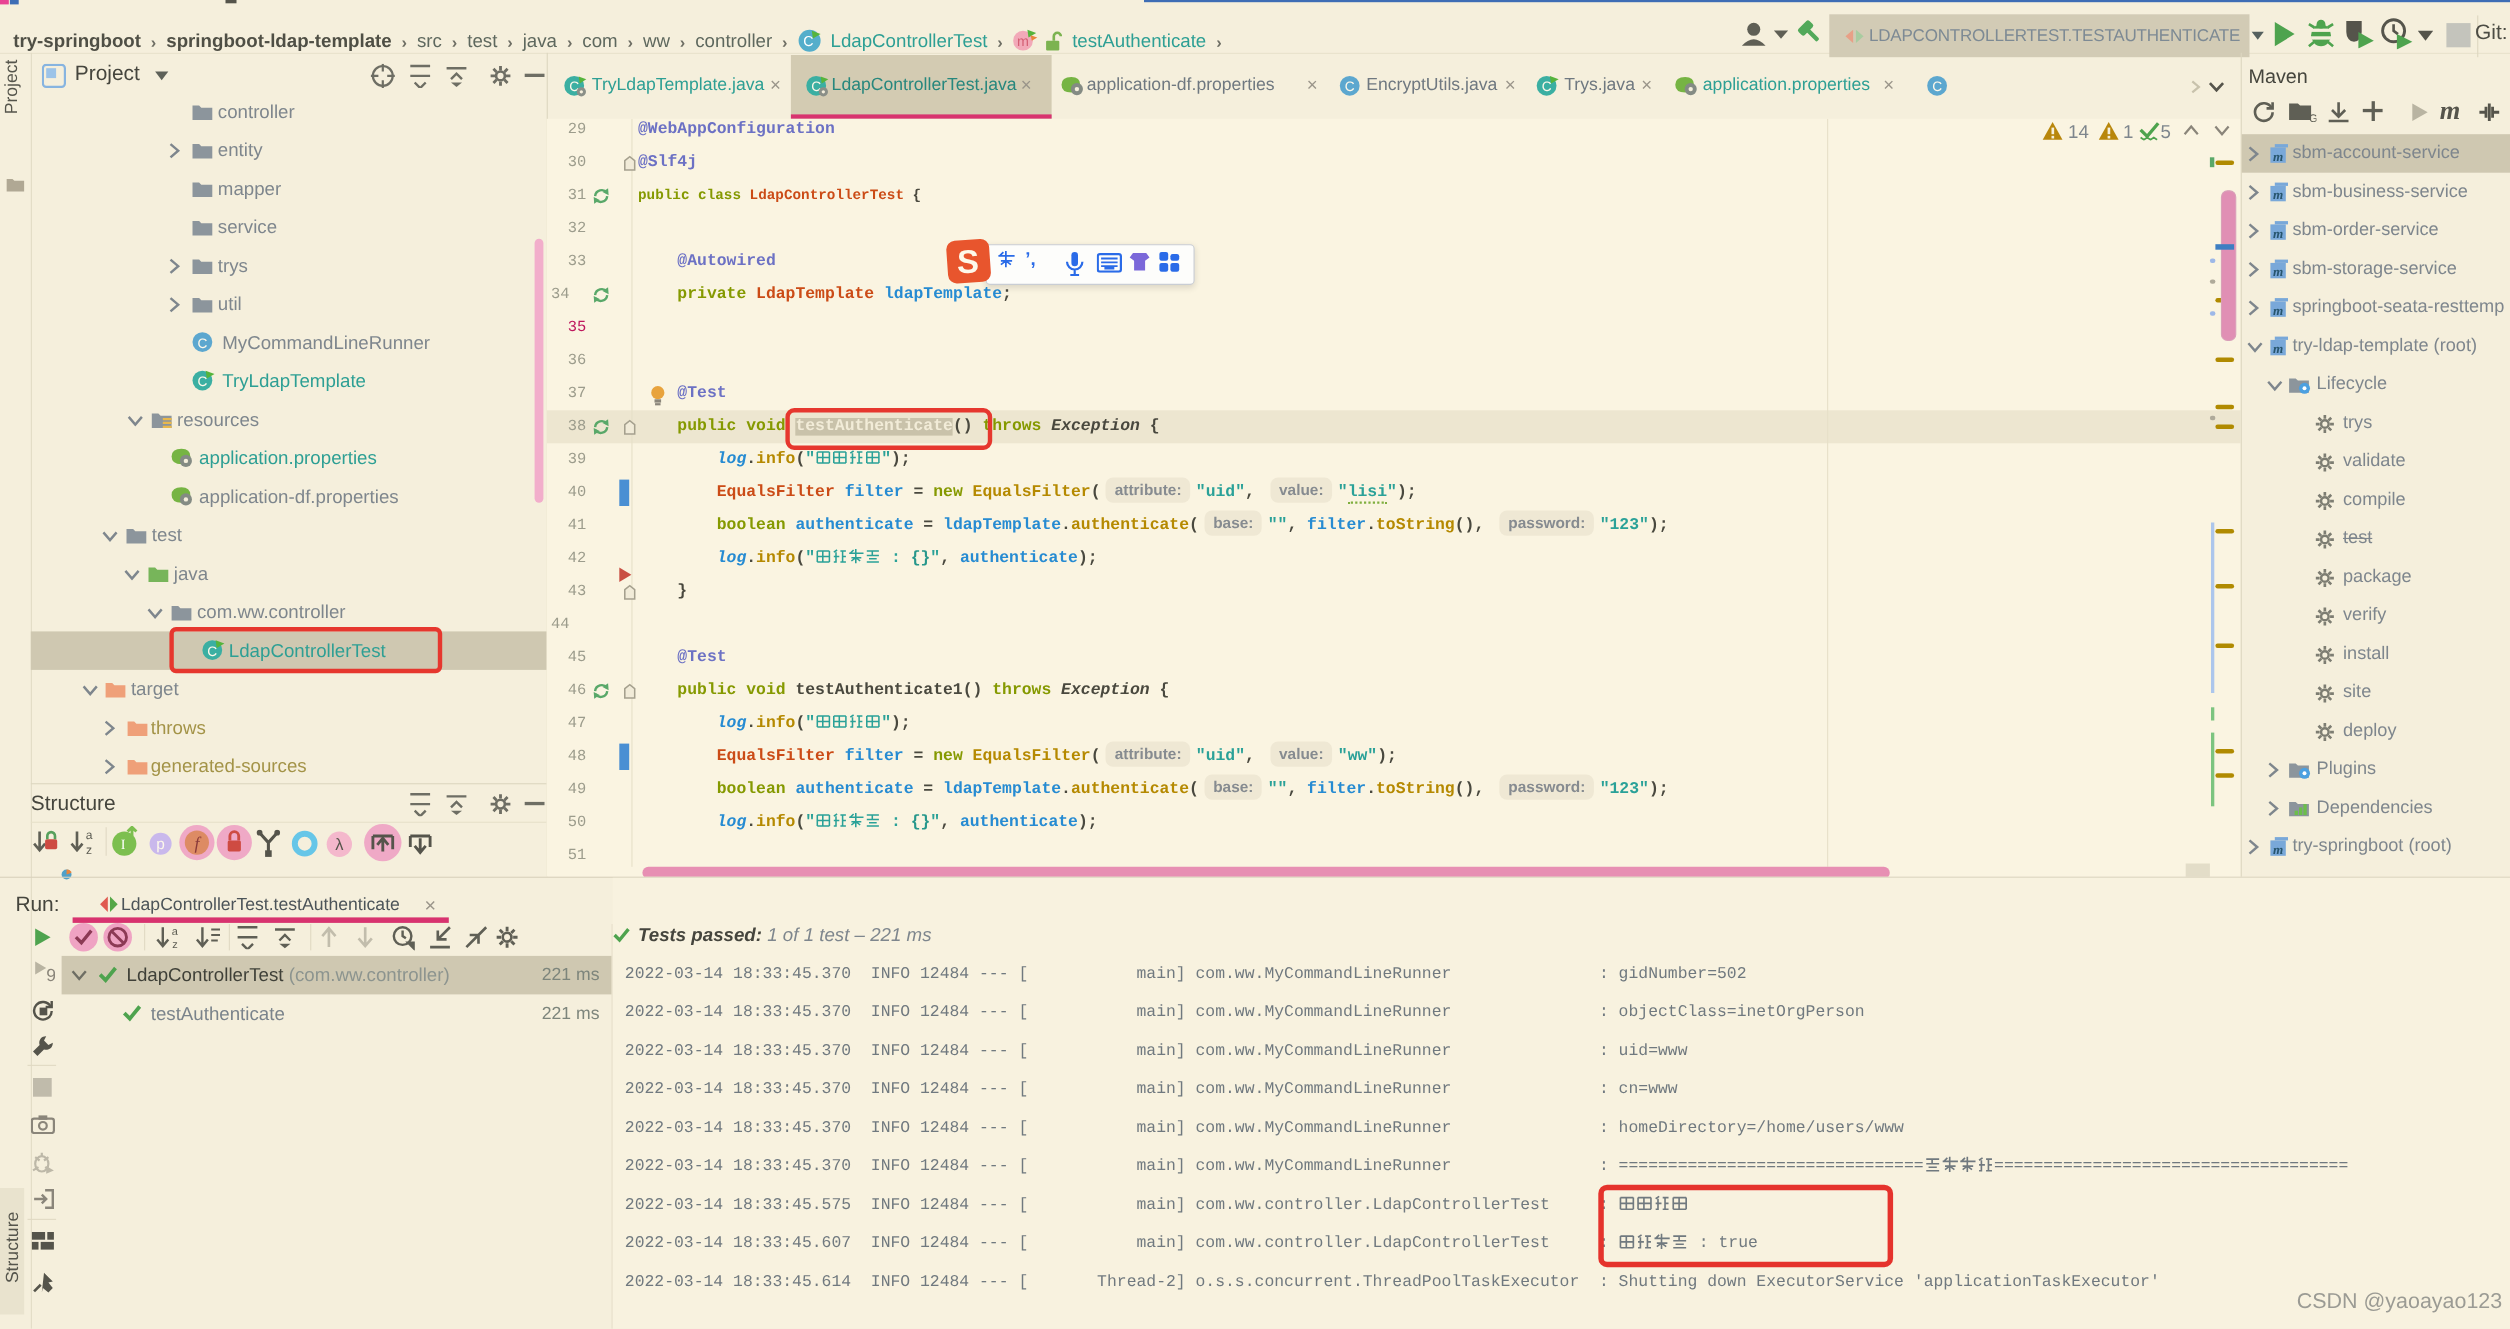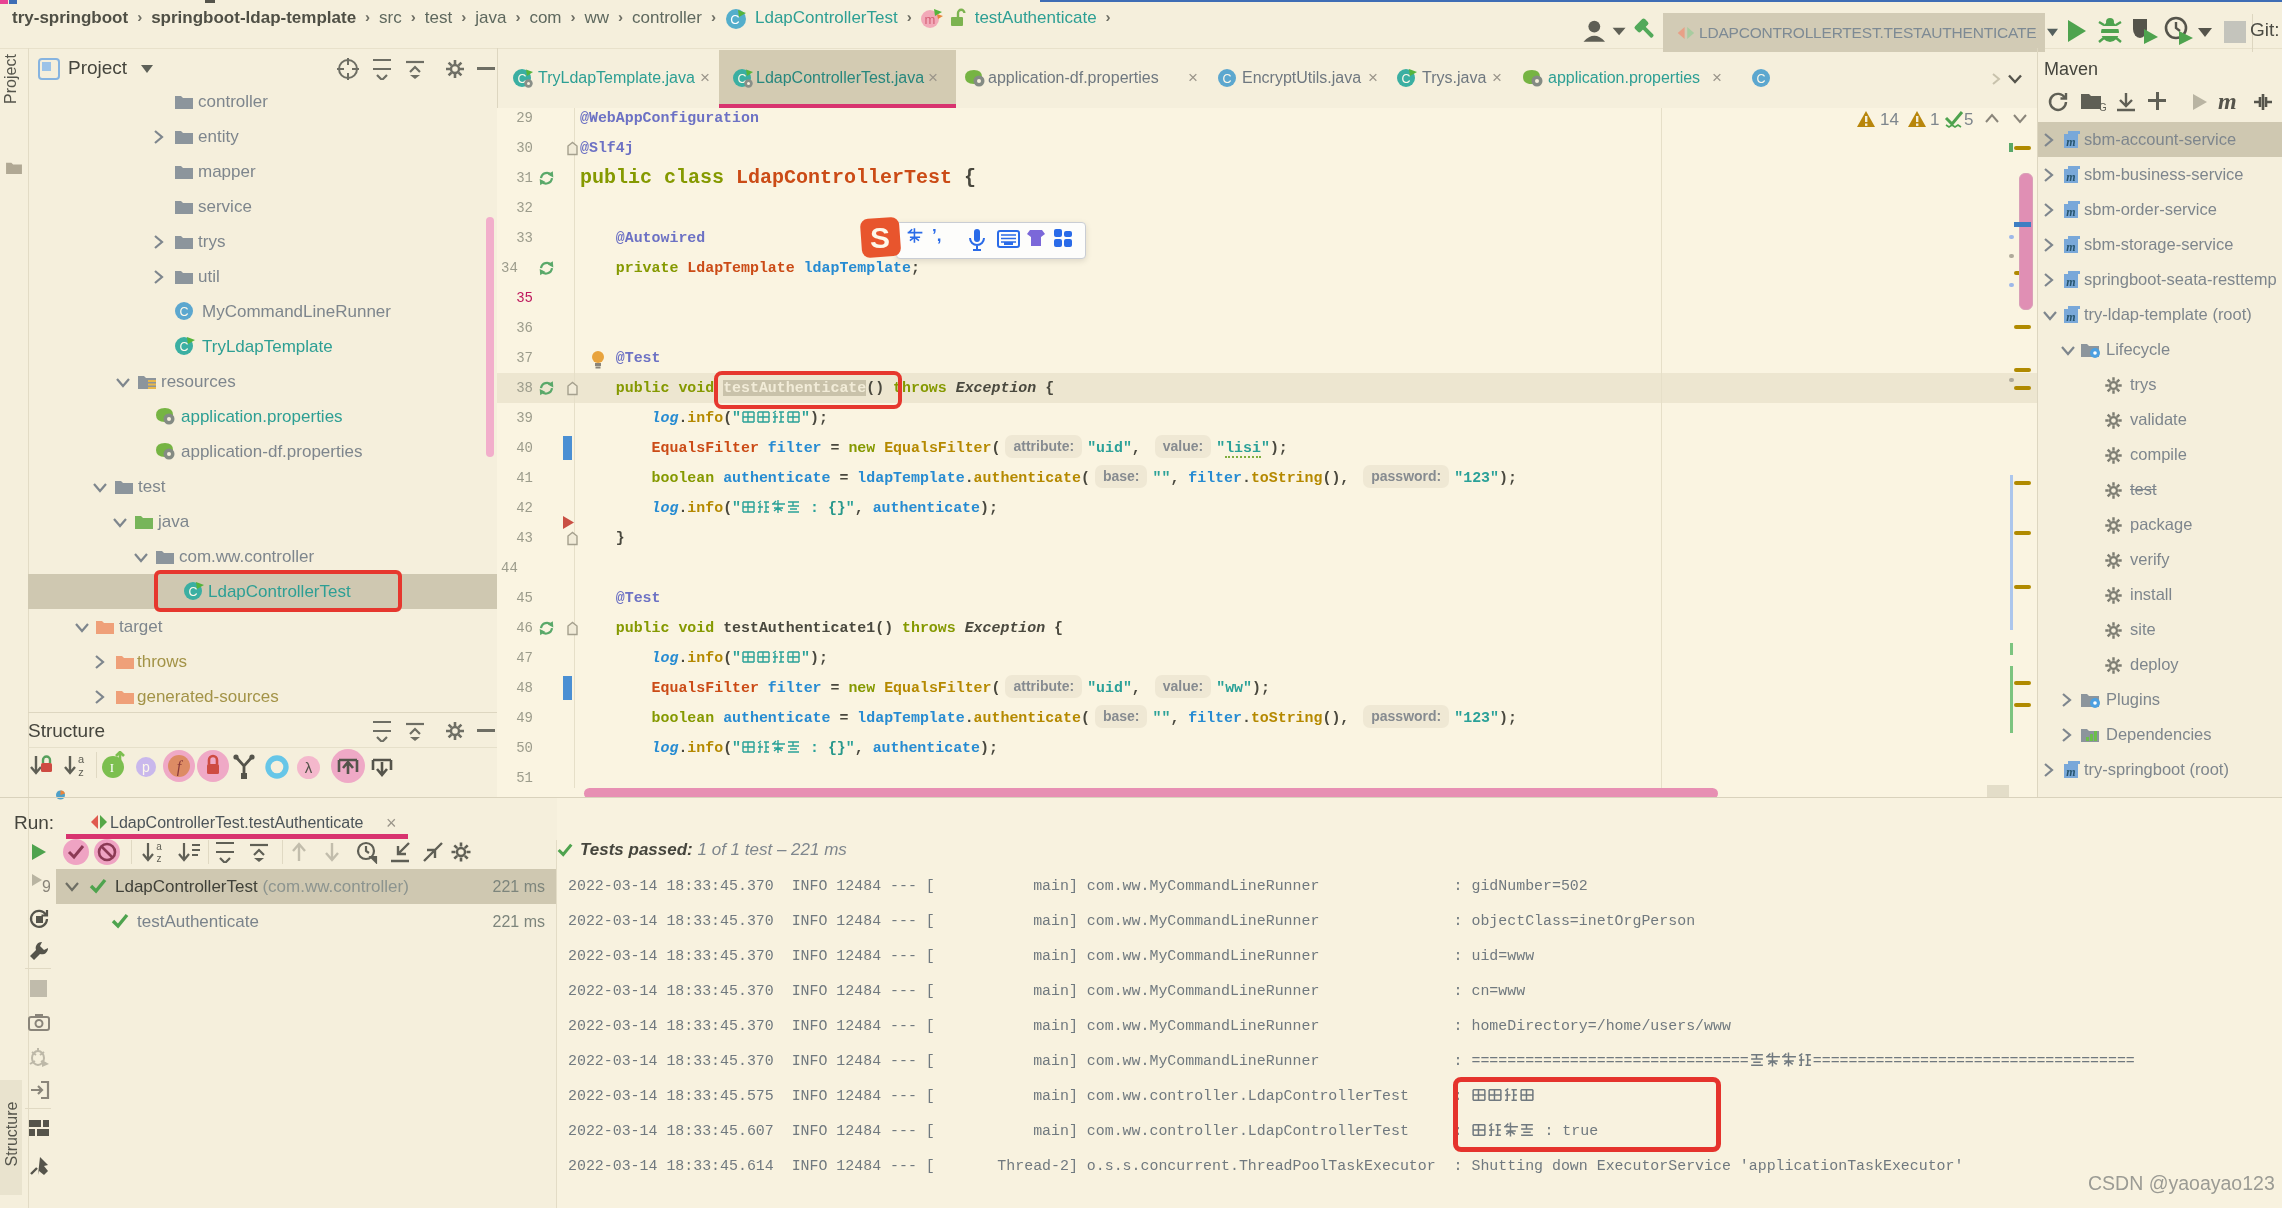--- a/index.html
+++ b/index.html
@@ -12,21 +12,21 @@
 </style>
 </head>
 <body>
 
 <div class="abs" style="left:1040px;top:0;width:1242px;height:2px;background:#3E6DB5;"></div>
 <div class="abs" style="left:205px;top:0;width:10px;height:3px;background:#55544B;"></div>
 <div class="abs" style="left:0;top:0;width:8px;height:4px;background:#E84393;"></div>
 <div class="abs" style="left:9px;top:0;width:8px;height:4px;background:#3E6DB5;"></div>
 
 <div class="abs" style="left:0;top:48px;width:2282px;height:1px;background:#E8E1CB;"></div>
-<div id="breadcrumbs" class="abs" style="left:12px;top:8px;height:40px;display:flex;align-items:flex-start;font-size:17px;color:#5E685E;">
+<div id="breadcrumbs" class="abs" style="left:12px;top:8px;height:40px;display:flex;align-items:flex-end;font-size:17px;color:#5E685E;">
   <b style="color:#4F4F45;">try-springboot</b>
     <span class="bsep">›</span>
   <b style="color:#4F4F45;">springboot-ldap-template</b>
     <span class="bsep">›</span>
   <span>src</span>
     <span class="bsep">›</span>
   <span>test</span>
     <span class="bsep">›</span>
   <span>java</span>
     <span class="bsep">›</span>
@@ -524,21 +524,21 @@
 
 <div id="editor" class="abs" style="left:497px;top:108px;width:1540px;height:689px;background:#FAF4E1;overflow:hidden;">
     <div class="abs" style="left:0;top:265px;width:1540px;height:30px;background:#EDE6D0;"></div>
     <div class="abs" style="left:1164px;top:0;width:1px;height:680px;background:#E6DFC8;"></div>
     <div class="abs" style="left:77px;top:0;width:1px;height:680px;background:#E6DFC8;"></div>
     <div class="abs mono" style="left:4px;top:-5px;width:32px;text-align:right;line-height:30px;font-size:14px;color:#9C9C8C;">29</div>
     <div class="abs mono" style="left:83px;top:-5px;line-height:30px;font-size:14.92px;font-weight:600;white-space:pre;"><span style="color:#6C71C4;">@WebAppConfiguration</span></div>
     <div class="abs mono" style="left:4px;top:25px;width:32px;text-align:right;line-height:30px;font-size:14px;color:#9C9C8C;">30</div>
     <div class="abs mono" style="left:83px;top:25px;line-height:30px;font-size:14.92px;font-weight:600;white-space:pre;"><span style="color:#6C71C4;">@Slf4j</span></div>
     <div class="abs mono" style="left:4px;top:55px;width:32px;text-align:right;line-height:30px;font-size:14px;color:#9C9C8C;">31</div>
-    <div class="abs mono" style="left:83px;top:55px;line-height:30px;font-size:20px;font-weight:600;white-space:pre;"><span style="color:#859900;">public class </span><span style="color:#CB4B16;">LdapControllerTest </span><span style="color:#49483E;">{</span></div>
+    <div class="abs mono" style="left:83px;top:55px;line-height:30px;font-size:13px;font-weight:600;white-space:pre;"><span style="color:#859900;">public class </span><span style="color:#CB4B16;">LdapControllerTest </span><span style="color:#49483E;">{</span></div>
     <div class="abs mono" style="left:4px;top:85px;width:32px;text-align:right;line-height:30px;font-size:14px;color:#9C9C8C;">32</div>
     <div class="abs mono" style="left:83px;top:85px;line-height:30px;font-size:14.92px;font-weight:600;white-space:pre;"></div>
     <div class="abs mono" style="left:4px;top:115px;width:32px;text-align:right;line-height:30px;font-size:14px;color:#9C9C8C;">33</div>
     <div class="abs mono" style="left:83px;top:115px;line-height:30px;font-size:14.92px;font-weight:600;white-space:pre;">    <span style="color:#6C71C4;">@Autowired</span></div>
     <div class="abs mono" style="left:4px;top:145px;width:32px;text-align:left;line-height:30px;font-size:14px;color:#9C9C8C;">34</div>
     <div class="abs mono" style="left:83px;top:145px;line-height:30px;font-size:14.92px;font-weight:600;white-space:pre;">    <span style="color:#859900;">private </span><span style="color:#CB4B16;">LdapTemplate </span><span style="color:#268BD2;">ldapTemplate</span><span style="color:#49483E;">;</span></div>
     <div class="abs mono" style="left:4px;top:175px;width:32px;text-align:right;line-height:30px;font-size:14px;color:#be185d;">35</div>
     <div class="abs mono" style="left:83px;top:175px;line-height:30px;font-size:14.92px;font-weight:600;white-space:pre;"></div>
     <div class="abs mono" style="left:4px;top:205px;width:32px;text-align:right;line-height:30px;font-size:14px;color:#9C9C8C;">36</div>
     <div class="abs mono" style="left:83px;top:205px;line-height:30px;font-size:14.92px;font-weight:600;white-space:pre;"></div>

